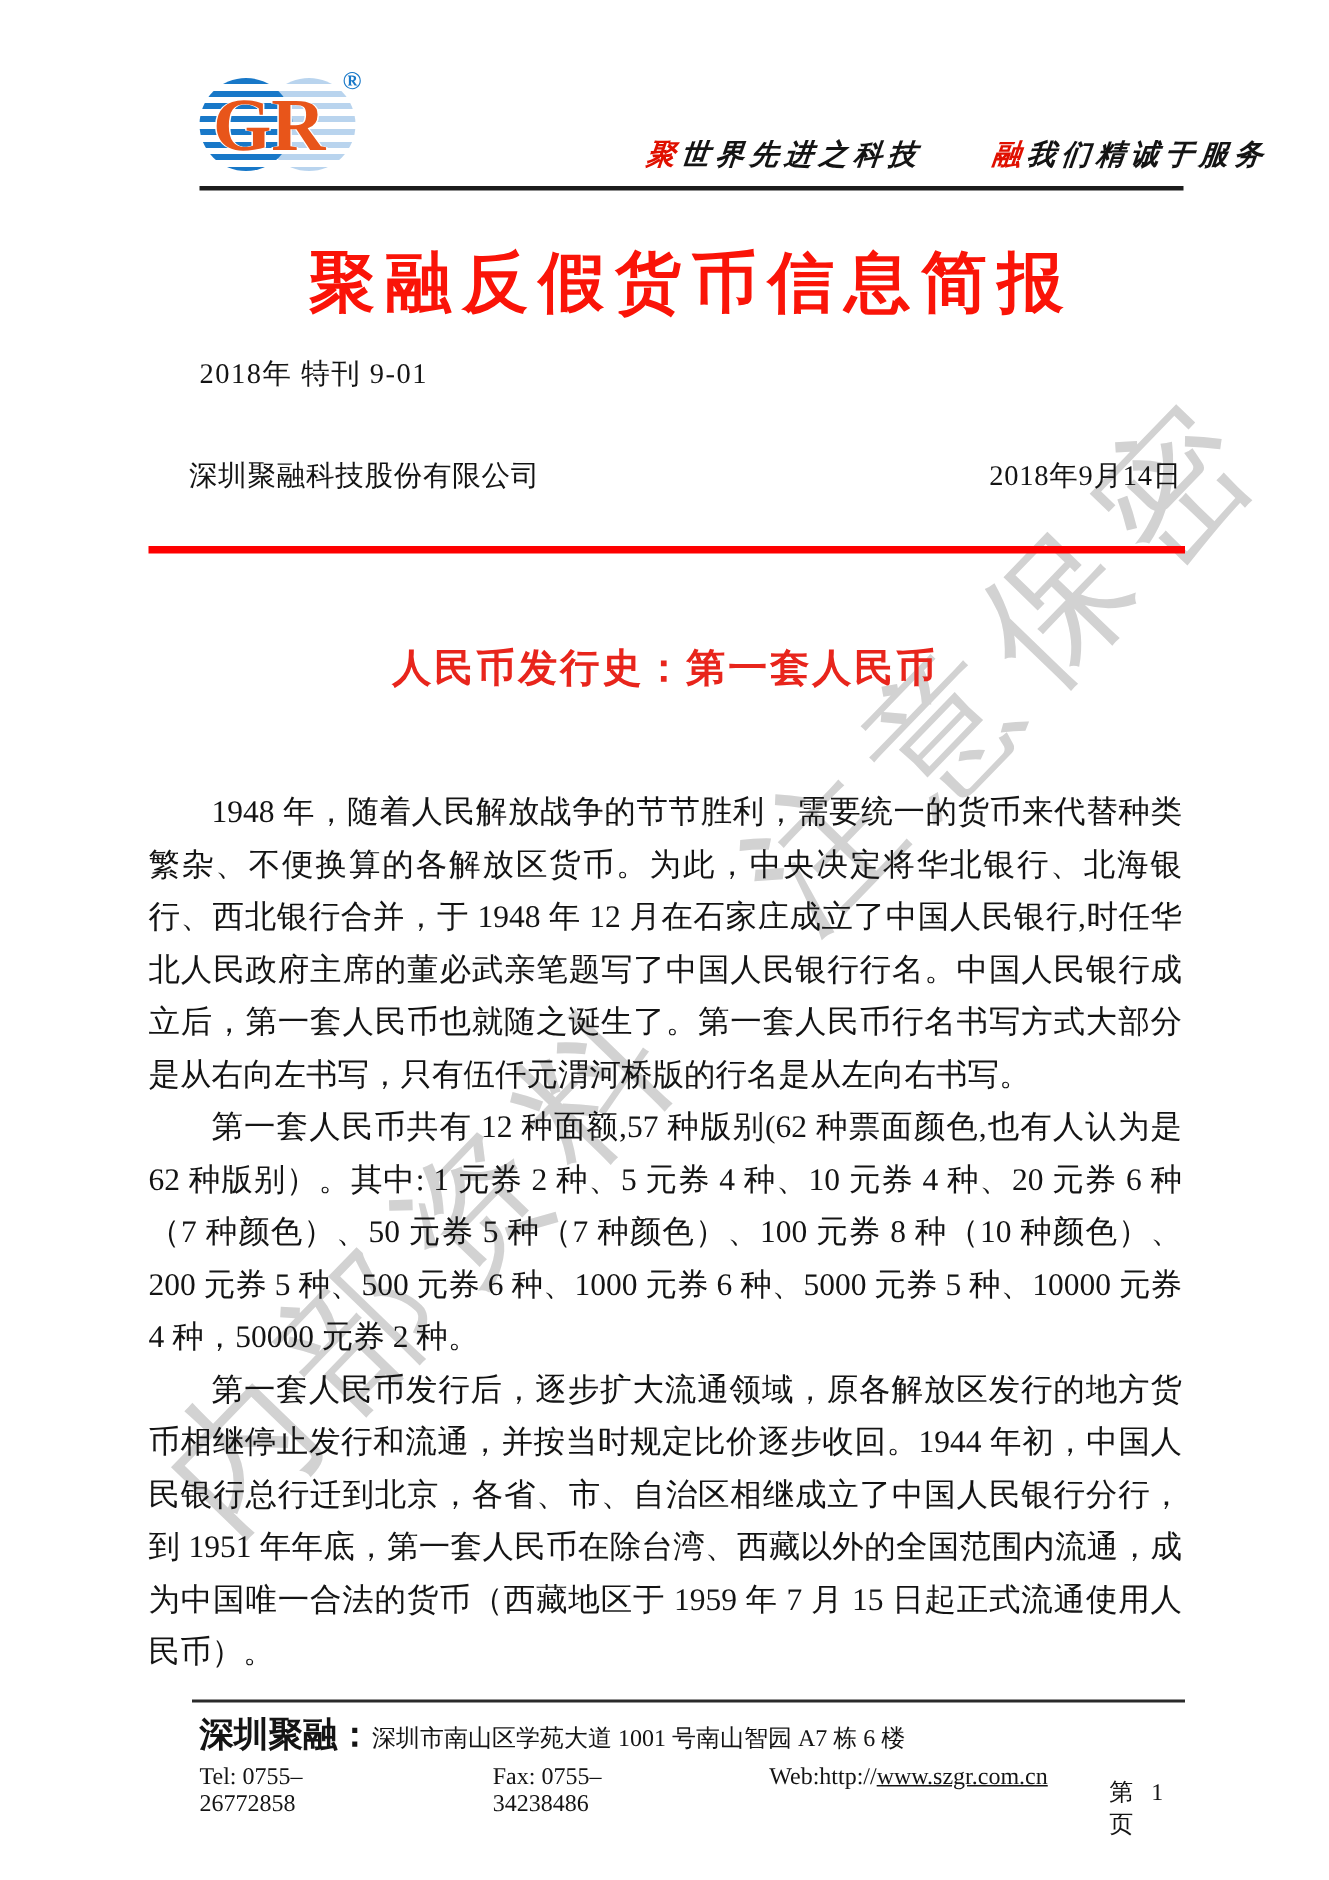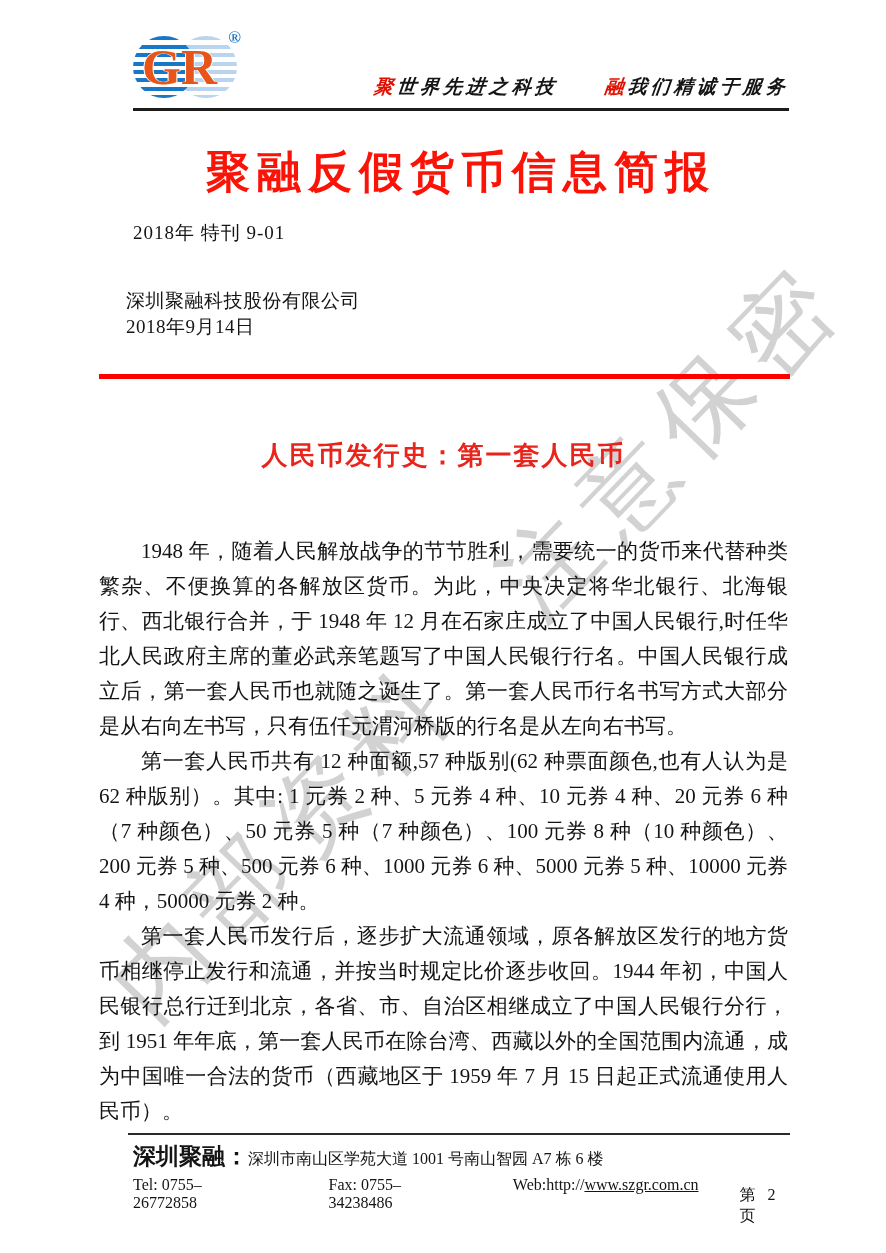--- a/index.html
+++ b/index.html
@@ -14,21 +14,21 @@
     position:absolute; left:478px; top:642px; z-index:0;
     transform:translate(-50%,-50%) rotate(-46deg);
     white-space:nowrap; font-size:96px; letter-spacing:16px;
     color:var(--watermark-gray,#d2d2d2); font-weight:400;
     pointer-events:none; user-select:none;
   }
   .wm-word2 { margin-left:110px; }
   .content { position:relative; z-index:1; }
   
   .header-top {
-    margin:0 97px 0 133px; padding-top:32px;
+    margin:0 40px 0 133px; padding-top:48px;
     display:flex; justify-content:space-between; align-items:flex-end;
   }
   .logo { position:relative; width:104px; height:70px; flex:0 0 auto; }
   .logo-circle { position:absolute; top:4px; width:62px; height:62px; border-radius:50%; }
   .logo-circle.right {
     left:42px;
     background:repeating-linear-gradient(to bottom, var(--logo-lightblue,#b9d4ee) 0 4px, #ffffff 4px 8.5px);
   }
   .logo-circle.left {
     left:0;
@@ -49,21 +49,21 @@
   .slogan .red { color:var(--accent-red,#e01000); }
   .header-rule { margin:6px 97px 0 133px; border-top:3px solid #1c1c1c; }
   .doc-title {
     margin:38px 97px 0 133px; text-align:center;
     font-size:44px; line-height:47px; font-weight:bold; letter-spacing:7px;
     color:var(--title-red,#fa1408);
   }
   .issue { margin:24px 97px 0 133px; text-align:left; font-size:19px; letter-spacing:1px; }
   .company-row {
     margin:42px 98px 0 126px; display:flex; justify-content:space-between;
-    font-size:19px; letter-spacing:0.5px;flex-direction:column;
+    font-size:19px; letter-spacing:0.5px;
   }
   .red-rule { margin:34px 96px 0 99px; height:5px; background:var(--rule-red,#fe0000); }
   
   .article { margin:5px 98px 0 99px; }
   .article-title {
     margin:60px 0 0 0; text-align:center; font-weight:bold;
     font-size:26px; line-height:33px; letter-spacing:2px;
     color:var(--section-red,#e8251c);
   }
   .body-text { margin-top:62px; font-size:21px; line-height:35px; text-align:justify; }
@@ -132,17 +132,17 @@
 
   <div class="footer">
     <div class="footer-rule"></div>
     <div class="footer-line1">
       <span class="footer-label">深圳聚融：</span><span>深圳市南山区学苑大道 1001 号南山智园 A7 栋 6 楼</span>
     </div>
     <div class="footer-line2">
       <span class="footer-tel">Tel: 0755–26772858</span>
       <span class="footer-fax">Fax: 0755–34238486</span>
       <span class="footer-web"><span>Web:http://</span><a class="web-link" href="#">www.szgr.com.cn</a></span>
-      <span class="page-number">第 2 页</span>
+      <span class="page-number">第 1 页</span>
     </div>
   </div>
 
 </div>
 
 </body></html>

